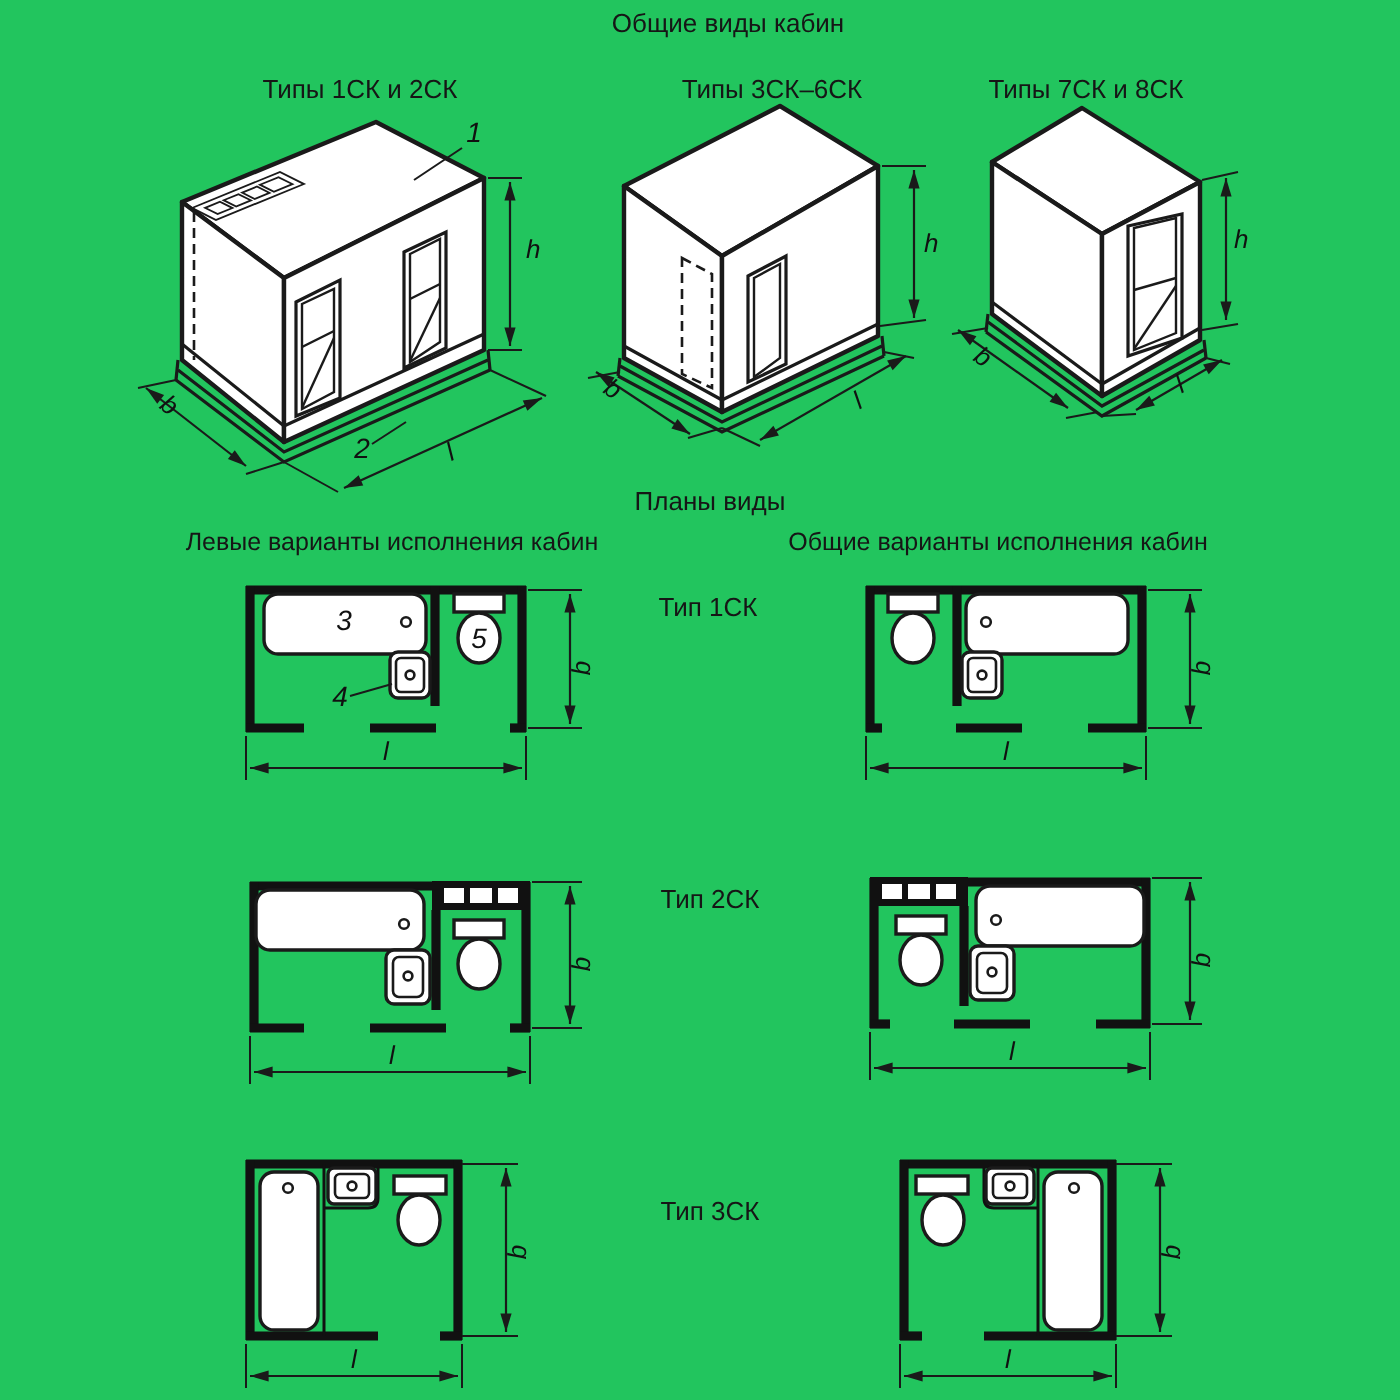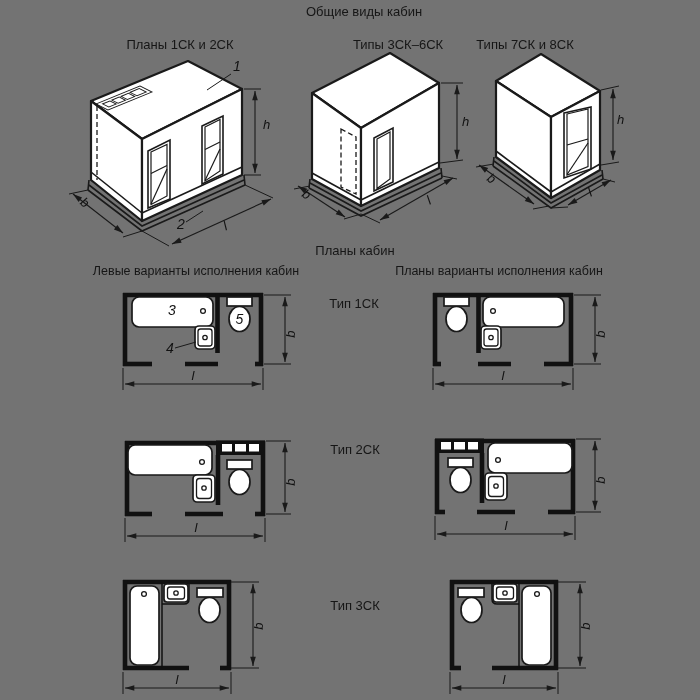--- a/index.html
+++ b/index.html
@@ -1,16 +1,16 @@
 <!DOCTYPE html>
 <html><head>
 <meta charset="utf-8">
 <style>
   html,body{margin:0;padding:0;background:#fff;}
-  .sheet{position:relative;width:700px;height:700px;background:#737373;overflow:hidden;
+  .sheet{position:relative;width:700px;height:700px;background:#22c55e;overflow:hidden;
          font-family:"Liberation Sans",sans-serif;color:#111;}
   .cap{position:absolute;transform:translateX(-50%);white-space:nowrap;
        font-size:13px;color:#161616;}
   .cap.small{font-size:12.5px;}
   svg.fig{position:absolute;overflow:visible;}
   svg text{font-family:"Liberation Sans",sans-serif;font-style:italic;fill:#111;}
   .dimtxt{font-size:13px;}
   .parttxt{font-size:14px;}
   .ol{stroke:#1a1a1a;stroke-width:2.2;fill:#fff;stroke-linejoin:round;}
   .ln{stroke:#1a1a1a;stroke-width:1.6;fill:none;}
@@ -30,26 +30,26 @@
   <defs>
     <marker id="dim-arrow" markerUnits="userSpaceOnUse" markerWidth="11" markerHeight="8" refX="10.3" refY="4" orient="auto-start-reverse">
       <path d="M10.3 4 L1 1.2 L1 6.8 Z" fill="#1a1a1a"></path>
     </marker>
   </defs>
 </svg>
 
 <div class="sheet">
 
   <div class="cap" style="left:364px;top:4px">Общие виды кабин</div>
-  <div class="cap" style="left:180px;top:37px">Планы 1СК и 2СК</div>
-  <div class="cap" style="left:398px;top:37px">Типы 3СК–6СК</div>
-  <div class="cap" style="left:525px;top:37px">Типы 7СК и 8СК</div>
-  <div class="cap" style="left:355px;top:243px">Планы кабин</div>
+  <div class="cap" style="left:180px;top:37px">Типы 1СК и 2СК</div>
+  <div class="cap" style="left:386px;top:37px">Типы 3СК–6СК</div>
+  <div class="cap" style="left:543px;top:37px">Типы 7СК и 8СК</div>
+  <div class="cap" style="left:355px;top:243px">Планы виды</div>
   <div class="cap small" style="left:196px;top:264px">Левые варианты исполнения кабин</div>
-  <div class="cap small" style="left:499px;top:264px">Планы варианты исполнения кабин</div>
+  <div class="cap small" style="left:499px;top:264px">Общие варианты исполнения кабин</div>
   <div class="cap" style="left:354px;top:296px">Тип 1СК</div>
   <div class="cap" style="left:355px;top:442px">Тип 2СК</div>
   <div class="cap" style="left:355px;top:598px">Тип 3СК</div>
 
   <svg class="fig" style="left:60px;top:50px" width="225" height="200" viewBox="0 0 225 200">
     <g>
       <polygon class="ol" points="128,11 182,39 82,89 31,51"></polygon>
       <polygon class="ol" points="31,51 82,89 82,171 31,130"></polygon>
       <polygon class="ol" points="82,89 182,39 182,125 82,171"></polygon>
       <line class="ln" x1="82" y1="163" x2="182" y2="117"></line>

